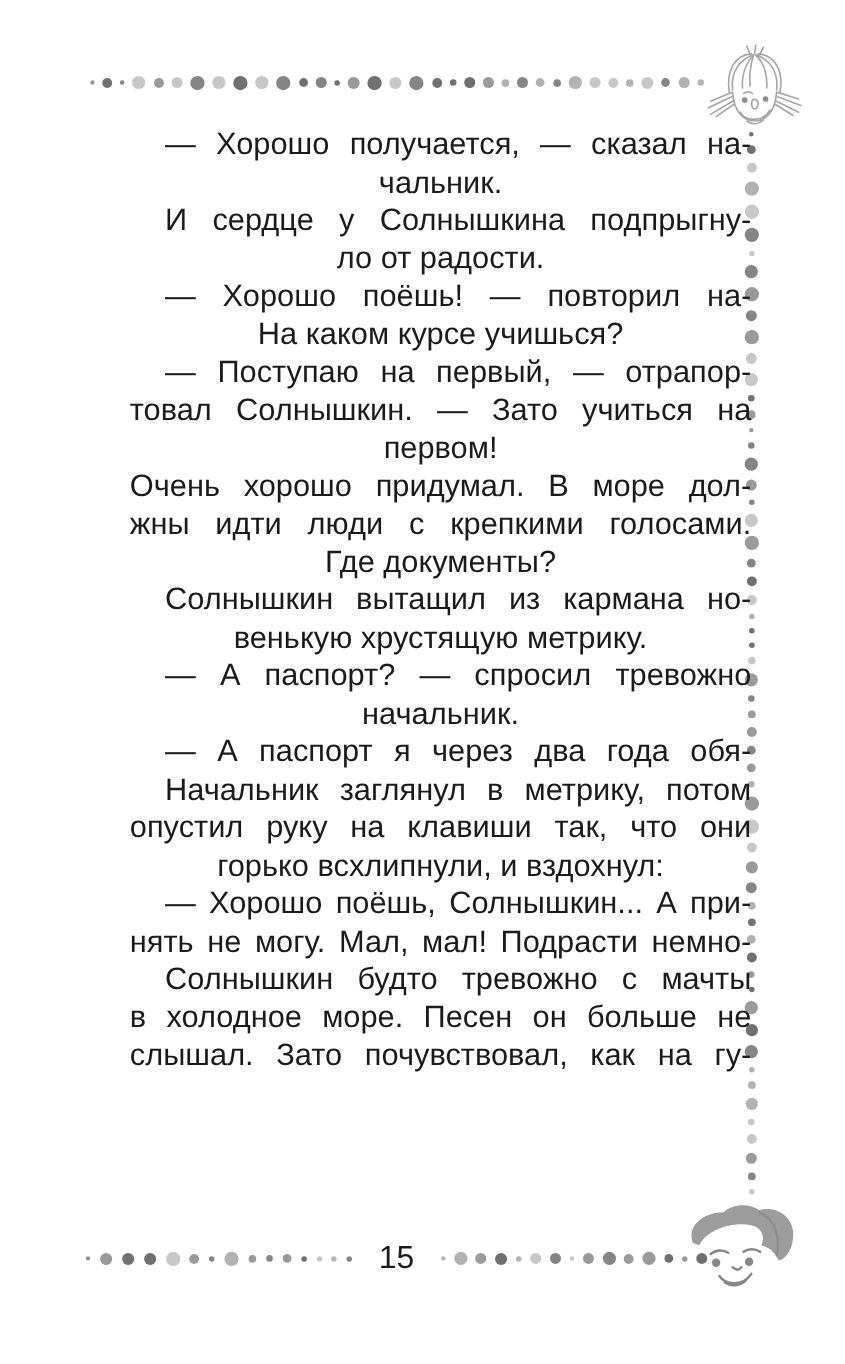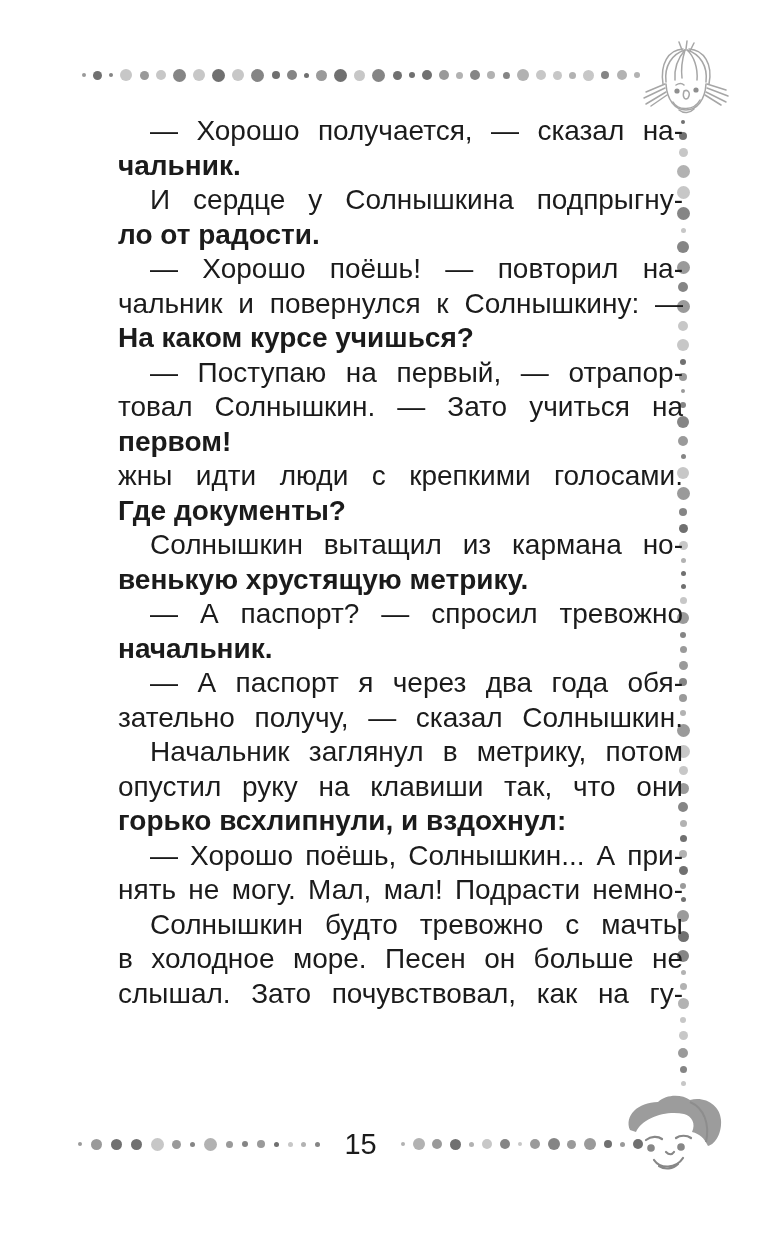--- a/index.html
+++ b/index.html
@@ -13,21 +13,21 @@
   .dot{flex:none;border-radius:50%;}
   #header-dots{left:82px;top:66px;width:558px;height:18px;}
   #side-dots{left:674px;top:120px;width:18px;height:966px;}
   
   .text-block{
     position:absolute;left:78px;top:114px;width:565px;
     font-size:28px;line-height:34.5px;letter-spacing:0px;margin-left:40px;
   }
   .line{height:34.5px;white-space:nowrap;}
   .line.justify{white-space:normal;text-align:justify;text-align-last:justify;}
-  .line.left{text-align:left;font-weight:bold;}
+  .line.left{text-align:center;}
   .line.indent{padding-left:32px;}
   
   .footer{
     position:absolute;left:78px;top:1124px;width:565px;height:40px;
     display:flex;flex-direction:row;align-items:center;gap:20px;
   }
   .footer .dots-h{position:static;flex:1;height:18px;}
   .page-number{flex:none;font-size:29px;color:#1b1b1b;padding:0 4px;}
   
   .illus{position:absolute;}
@@ -178,33 +178,32 @@
       <span class="dot" style="width: 7px; height: 7px; background: rgb(133, 133, 133);"></span>
       <span class="dot" style="width: 5px; height: 5px; background: rgb(199, 199, 199);"></span>
     </div>
 
   <div class="text-block">
       <div class="line justify indent">— Хорошо получается, — сказал на-</div>
       <div class="line left">чальник.</div>
       <div class="line justify indent">И сердце у Солнышкина подпрыгну-</div>
       <div class="line left">ло от радости.</div>
       <div class="line justify indent">— Хорошо поёшь! — повторил на-</div>
-      <div class="line justify">чальник и повернулся к Солнышкину: —</div>
       <div class="line left">На каком курсе учишься?</div>
       <div class="line justify indent">— Поступаю на первый, — отрапор-</div>
       <div class="line justify">товал Солнышкин. — Зато учиться на</div>
       <div class="line left">первом!</div>
+      <div class="line justify">Очень хорошо придумал. В море дол-</div>
       <div class="line justify">жны идти люди с крепкими голосами.</div>
       <div class="line left">Где документы?</div>
       <div class="line justify indent">Солнышкин вытащил из кармана но-</div>
       <div class="line left">венькую хрустящую метрику.</div>
       <div class="line justify indent">— А паспорт? — спросил тревожно</div>
       <div class="line left">начальник.</div>
       <div class="line justify indent">— А паспорт я через два года обя-</div>
-      <div class="line justify">зательно получу, — сказал Солнышкин.</div>
       <div class="line justify indent">Начальник заглянул в метрику, потом</div>
       <div class="line justify">опустил руку на клавиши так, что они</div>
       <div class="line left">горько всхлипнули, и вздохнул:</div>
       <div class="line justify indent">— Хорошо поёшь, Солнышкин... А при-</div>
       <div class="line justify">нять не могу. Мал, мал! Подрасти немно-</div>
       <div class="line justify indent">Солнышкин будто тревожно с мачты</div>
       <div class="line justify">в холодное море. Песен он больше не</div>
       <div class="line justify">слышал. Зато почувствовал, как на гу-</div>
     </div>
 

